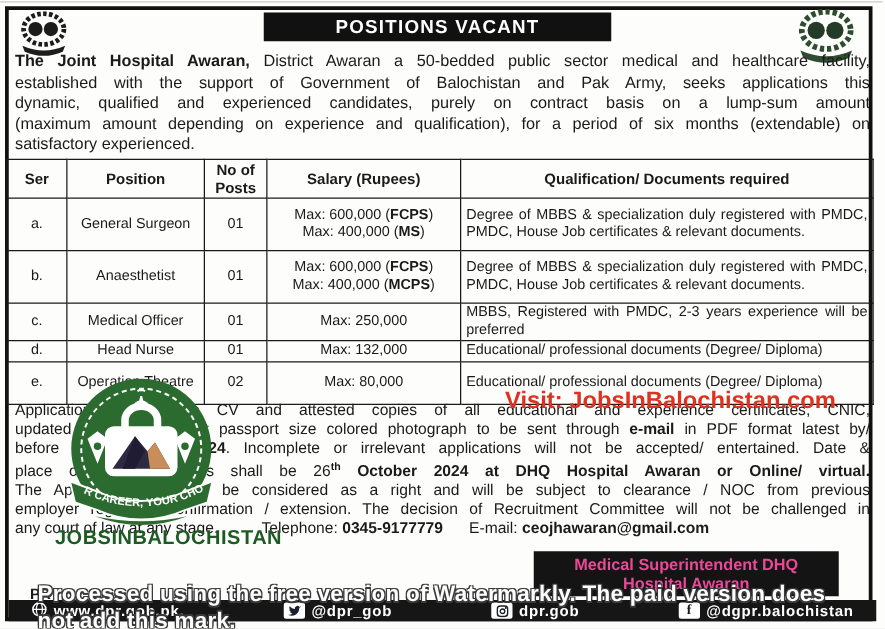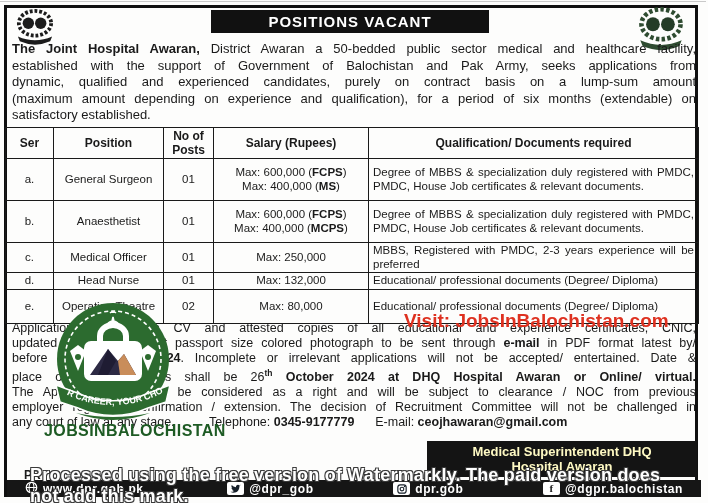--- a/index.html
+++ b/index.html
@@ -22,22 +22,22 @@
   table.vac td,table.vac th{border:1px solid #1a1a1a;padding:1px 4px;vertical-align:middle;}
   table.vac th{font-size:12px;}
   .c-center{text-align:center;}
   .c-qual{text-align:justify;padding:1px 5px;}
   .app{position:absolute;left:12px;top:321px;width:684px;font-size:12.5px;line-height:15px;}
   .contact-line{white-space:pre-wrap;text-align:left;text-align-last:left;}
   .visit-red{position:absolute;left:404px;top:310px;font-size:19px;font-weight:bold;z-index:5;}
   .wm-logo{position:absolute;left:48px;top:299px;z-index:6;}
   .wm-brand{position:absolute;left:44px;top:422px;font-size:16px;font-weight:bold;
             letter-spacing:.4px;z-index:6;}
-  .sig-box{position:absolute;left:427px;top:441px;width:270px;height:36px;background:#141414;
-           color:#fef9c3;font-weight:bold;font-size:13px;line-height:15px;text-align:center;
+  .sig-box{position:absolute;left:427px;top:441px;width:244px;height:36px;background:#141414;
+           color:#ec4899;font-weight:bold;font-size:13px;line-height:15px;text-align:center;
            padding-top:3px;box-sizing:border-box;z-index:4;}
   .pr-label{position:absolute;left:24px;top:468px;font-size:12px;font-weight:bold;z-index:3;}
   .footer-bar{position:absolute;left:7px;top:480px;width:694px;height:17px;background:#161616;
               display:flex;align-items:center;justify-content:space-between;padding:0 18px;
               box-sizing:border-box;z-index:4;color:#fff;font-size:12px;font-weight:bold;
               letter-spacing:.6px;}
   .footer-item{display:flex;align-items:center;gap:5px;white-space:nowrap;}
   .chip{display:inline-flex;align-items:center;justify-content:center;width:17px;height:13px;
         background:#fff;border-radius:2px;color:#1a1a1a;}
   .chip svg{display:block;}
@@ -69,24 +69,24 @@
     <svg width="56" height="46" viewBox="0 0 44 40">
       <ellipse cx="22" cy="15" rx="17" ry="13" fill="none" stroke="#2f4c31" stroke-width="4" stroke-dasharray="3 2"></ellipse>
       <circle cx="15" cy="15" r="6" fill="#243c27"></circle>
       <circle cx="28" cy="15" r="6" fill="#243c27"></circle>
       <path d="M4 29 Q22 37 40 29 L38 34 Q22 41 6 34 Z" fill="#2f4c31"></path>
     </svg>
   </div>
 
   <div class="intro">
     <div class="jline"><span style="font-weight: bold;">The Joint Hospital Awaran,</span><span> District Awaran a 50-bedded public sector medical and healthcare facility,</span></div>
-    <div class="jline"><span>established with the support of Government of Balochistan and Pak Army, seeks applications from</span></div>
+    <div class="jline"><span>established with the support of Government of Balochistan and Pak Army, seeks applications this</span></div>
     <div class="jline"><span>dynamic, qualified and experienced candidates, purely on contract basis on a lump-sum amount</span></div>
     <div class="jline"><span>(maximum amount depending on experience and qualification), for a period of six months (extendable) on</span></div>
-    <div class="jline last"><span>satisfactory established.</span></div>
+    <div class="jline last"><span>satisfactory experienced.</span></div>
   </div>
 
   <table class="vac">
     <colgroup>
         <col style="width:48px">
         <col style="width:110px">
         <col style="width:50px">
         <col style="width:155px">
         <col>
       </colgroup>

